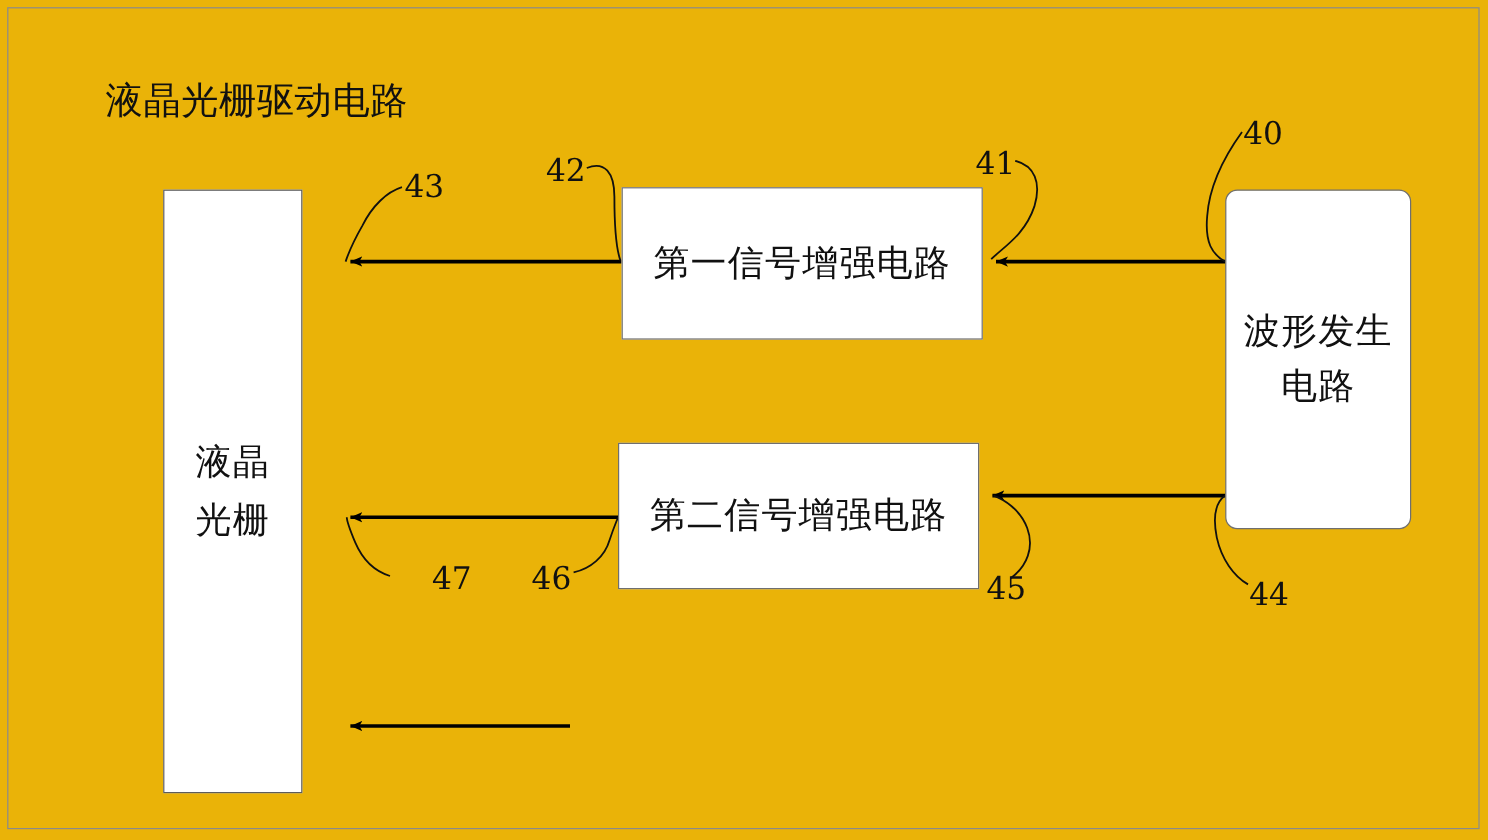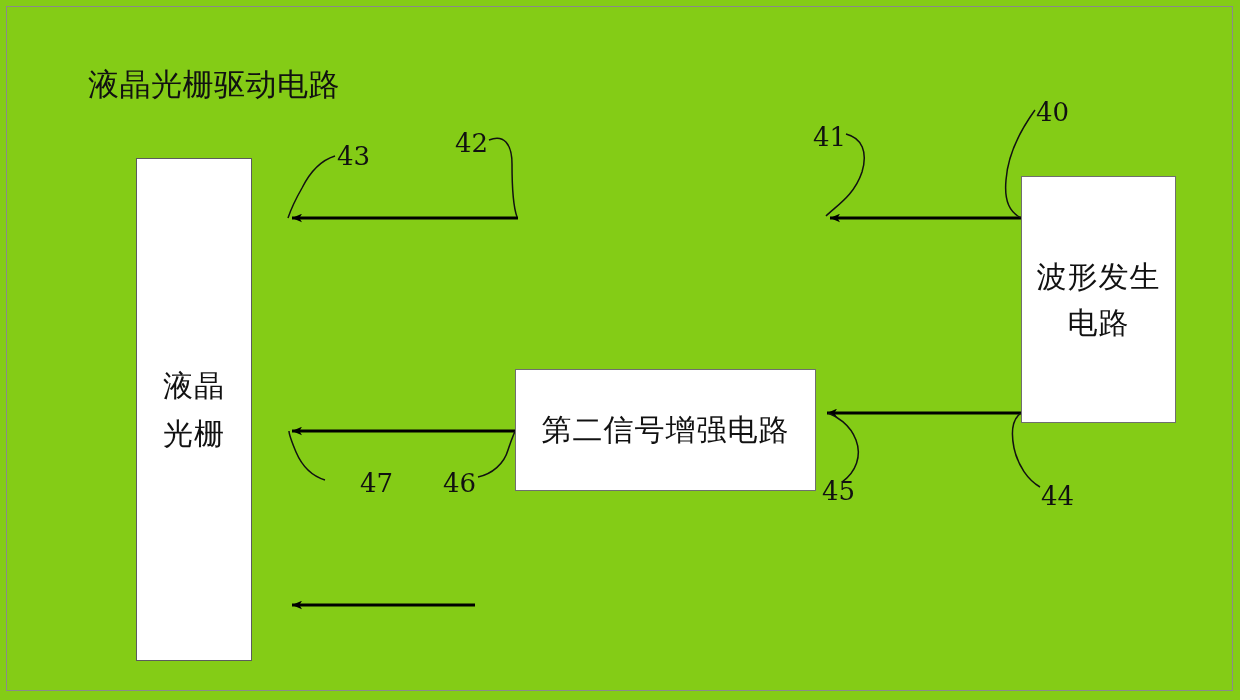--- a/index.html
+++ b/index.html
@@ -8,21 +8,21 @@
     padding: 0;
     background: #ffffff;
   }
   body {
     font-family: "DejaVu Sans", "Liberation Sans", sans-serif;
   }
   #canvas {
     position: relative;
     width: 1240px;
     height: 700px;
-    background: #84cc16;
+    background: #eab308;
     overflow: hidden;
   }
   #figure-border {
     position: absolute;
     left: 6px;
     top: 6px;
     width: 1227px;
     height: 685px;
     border: 1.5px solid #8a8a8a;
     box-sizing: border-box;
@@ -75,23 +75,24 @@
     height: 127px;
   }
   #block-amp2 {
     left: 515px;
     top: 369px;
     width: 301px;
     height: 122px;
   }
   #block-wave {
     left: 1021px;
-    top: 176px;
+    top: 158px;
     width: 155px;
-    height: 247px;
+    height: 283px;
+    border-radius: 10px;
   }
   #block-wave .block-label {
     padding: 0 10px;
   }
   #block-light {
     left: 475px;
     top: 560px;
     width: 396px;
     height: 93px;
   }
@@ -183,20 +184,23 @@
     </g>
     <g>
       <path class="leader" d="M325,480 C312,476 302,466 296,452 C291,440 289,434 289,431"></path>
     </g>
   </svg>
 
   <div class="block" id="block-lcg">
     <span class="block-label">液晶光栅</span>
   </div>
 
+  <div class="block" id="block-amp1">
+    <span class="block-label">第一信号增强电路</span>
+  </div>
 
   <div class="block" id="block-amp2">
     <span class="block-label">第二信号增强电路</span>
   </div>
 
   <div class="block" id="block-wave">
     <span class="block-label">波形发生电路</span>
   </div>
 
 

